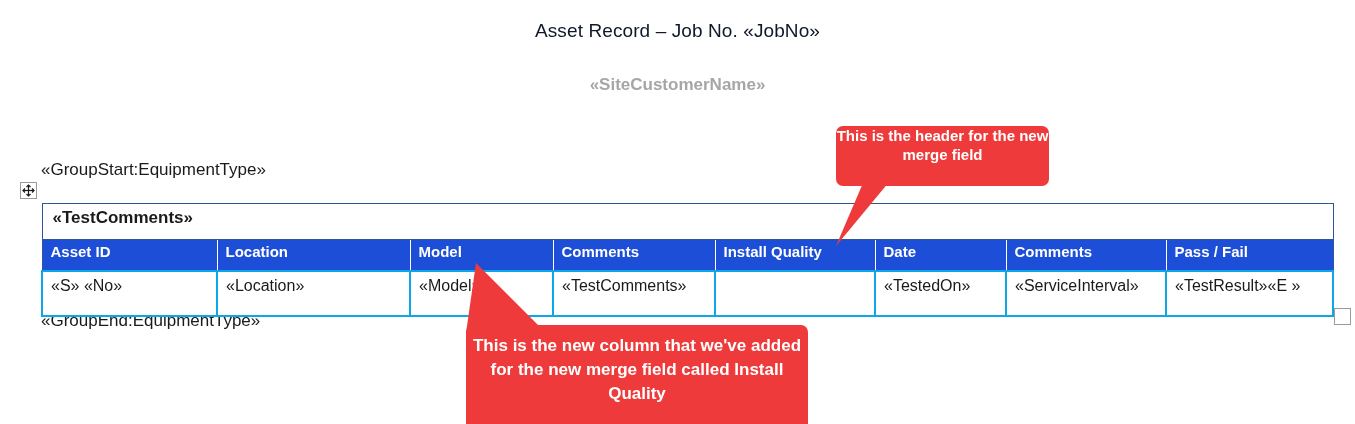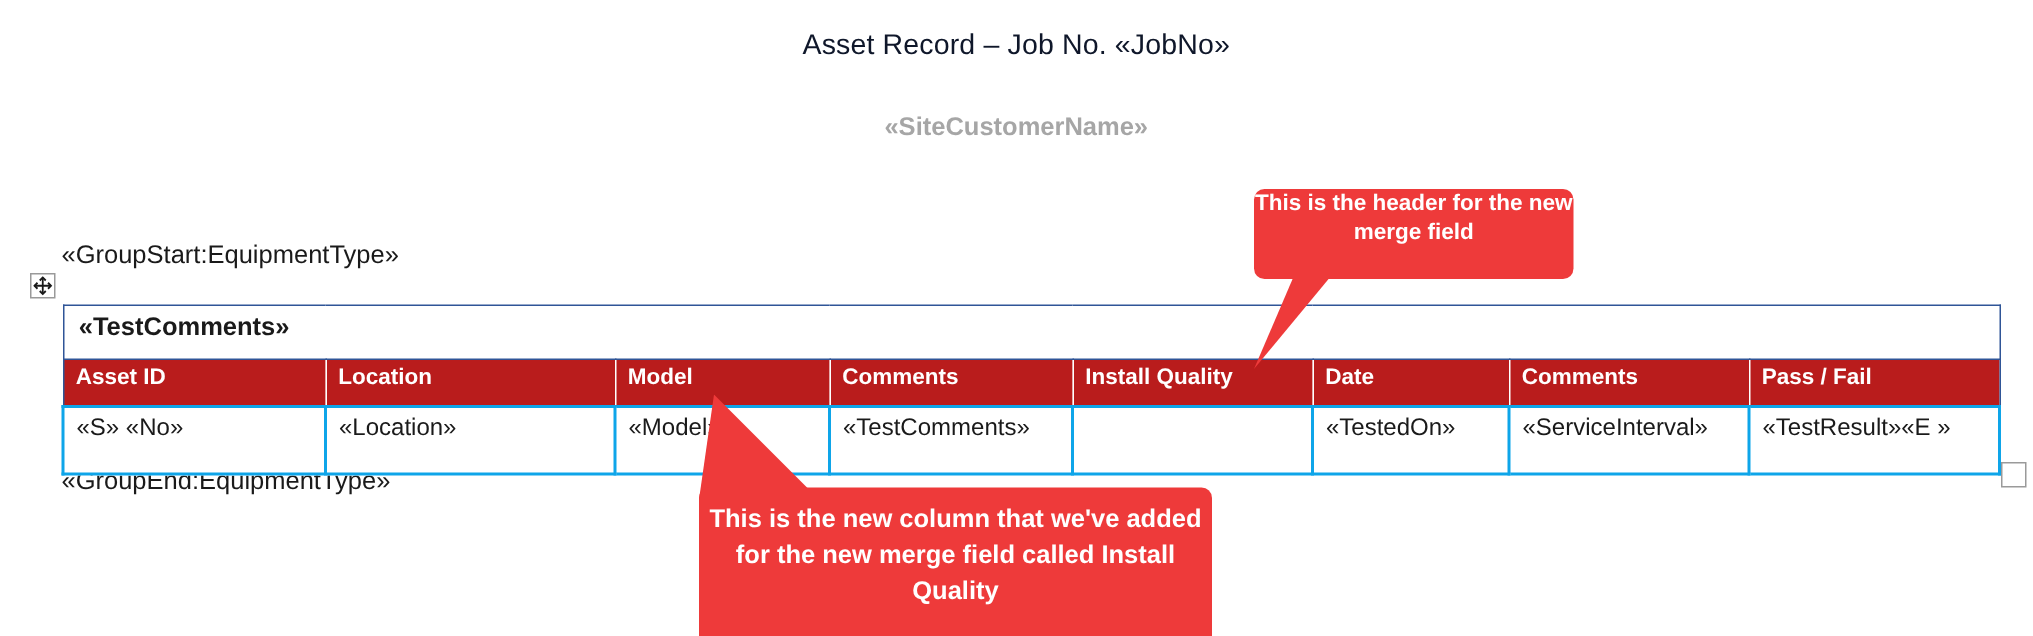--- a/index.html
+++ b/index.html
@@ -94,21 +94,21 @@
   }
   .caption-row td {
     border: 1px solid #2f5597;
     height: 31px;
     padding: 4px 10px 0 10px;
     font-size: 17px;
     font-weight: bold;
     color: #1a1a1a;
   }
   .head-row td {
-    background: #b91c1c;
+    background: #1d4ed8;
     height: 25px;
     padding: 3px 0 2px 8px;
     font-size: 15px;
     font-weight: bold;
     color: #ffffff;
     border-left: 1px solid #ffffff;
     border-right: 1px solid #ffffff;
     border-top: 1px solid #4a7ebb;
     border-bottom: 1px solid #4a7ebb;
   }

